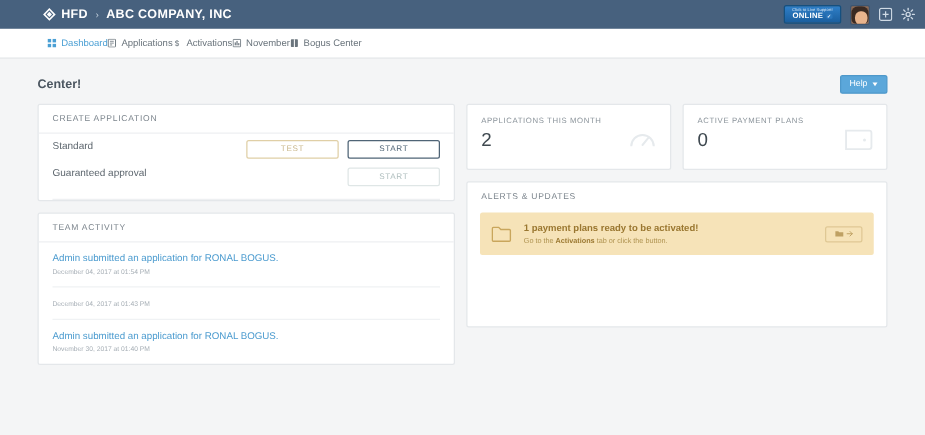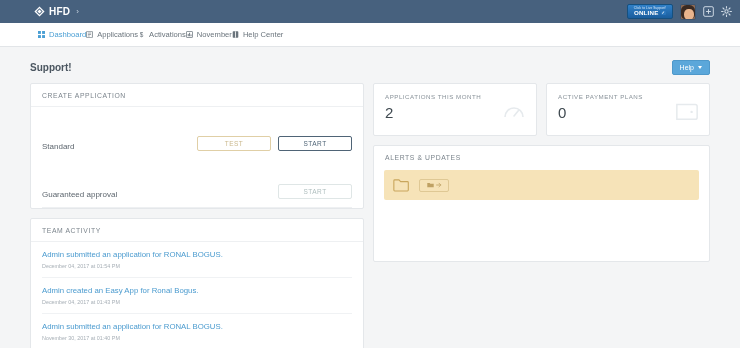--- a/index.html
+++ b/index.html
@@ -93,23 +93,22 @@
     background: #ffffff; border: 1px solid #e4e7ea; border-radius: 2px;
   }
   .card-title {
     font-size: 6.8px; letter-spacing: .6px; color: #7b848c;
     padding: 8px 11px 7px 11px; border-bottom: 1px solid #eef0f2;
     text-transform: uppercase;
   }
 
   
   .app-row {
-    display: flex; align-items: flex-end; min-height: 24px;
+    display: flex; align-items: flex-start; min-height: 24px;
     padding: 5px 11px;
-    margin-top: 24px;
   }
   .app-row + .app-row { padding-top: 2px; }
   .app-label { font-size: 8px; color: #5d666e; display: flex; align-items: center; gap: 3px; }
   .info-dot {
     width: 5px; height: 5px; border-radius: 50%;
     border: .8px solid #b4bcc3; color: #b4bcc3; font-size: 4px;
     display:inline-flex; align-items:center; justify-content:center;
   }
   .btn-group { margin-left: auto; display: flex; gap: 7px; }
   .btn {
@@ -165,20 +164,21 @@
 
 <div class="topbar">
   <div class="brand">
     <svg class="brand-logo" viewBox="0 0 24 24">
       <path d="M12 1 L23 12 L12 23 L1 12 Z" fill="#ffffff"></path>
       <path d="M12 5 L19 12 L12 19 L5 12 Z" fill="#47617e"></path>
       <path d="M12 7.5 L16.5 12 L12 16.5 L7.5 12 Z" fill="#ffffff"></path>
     </svg>
     <span class="brand-text">HFD</span>
     <span class="brand-sep">›</span>
+    <span class="brand-text">ABC COMPANY, INC</span>
   </div>
 
   <div class="topbar-right">
     <div class="support-badge">
       <span class="line1">Click to Live Support!</span>
       <span class="line2">
         <span>ONLINE</span>
         <span class="dot">✓</span>
       </span>
     </div>
@@ -229,28 +229,28 @@
       <rect x="5.4" y="3" width="1.6" height="6" fill="#6a747c"></rect>
       <rect x="7.8" y="6" width="1.6" height="3" fill="#6a747c"></rect>
     </svg>
     <span>November</span>
   </div>
   <div class="nav-item">
     <svg class="nav-ico" viewBox="0 0 12 12">
       <rect x="1.2" y="0.6" width="9.6" height="10.8" rx="1" fill="#6a747c"></rect>
       <rect x="5.3" y="0.6" width="1.4" height="10.8" fill="#ffffff"></rect>
     </svg>
-    <span>Help Center</span>
+    <span>Bogus Center</span>
   </div>
 </div>
 
 <div class="page">
 
   <div class="welcome-row">
-    <div class="welcome">Support!</div>
+    <div class="welcome">Center!</div>
     <div class="help-btn">
       <span>Help</span>
       <span class="caret"></span>
     </div>
   </div>
 
   <div class="cols">
 
     <div class="col-left">
 
@@ -277,21 +277,20 @@
       </div>
 
       <div class="card" style="margin-top:9px;">
         <div class="card-title">TEAM ACTIVITY</div>
         <div class="activity">
           <div class="activity-item">
             <div class="activity-text">Admin submitted an application for RONAL BOGUS.</div>
             <div class="activity-time">December 04, 2017 at 01:54 PM</div>
           </div>
           <div class="activity-item">
-            <div class="activity-text">Admin created an Easy App for Ronal Bogus.</div>
             <div class="activity-time">December 04, 2017 at 01:43 PM</div>
           </div>
           <div class="activity-item">
             <div class="activity-text">Admin submitted an application for RONAL BOGUS.</div>
             <div class="activity-time">November 30, 2017 at 01:40 PM</div>
           </div>
         </div>
       </div>
     </div>
 
@@ -315,20 +314,24 @@
           </svg>
         </div>
       </div>
 
       <div class="card alerts">
         <div class="card-title" style="border-bottom:none;padding-bottom:0;">ALERTS &amp; UPDATES</div>
         <div class="alert-box">
           <svg class="alert-ico" width="17" height="14" viewBox="0 0 20 16">
             <path d="M1 3a1 1 0 0 1 1-1h5l2 2h8a1 1 0 0 1 1 1v9a1 1 0 0 1-1 1H2a1 1 0 0 1-1-1z" fill="none" stroke="#c9a65c" stroke-width="1.3"></path>
           </svg>
+          <div class="alert-body">
+            <div class="alert-title">1 payment plans ready to be activated!</div>
+            <div class="alert-sub"><span>Go to the </span><b>Activations</b><span> tab or click the button.</span></div>
+          </div>
           <div class="alert-go">
             <svg width="7" height="6" viewBox="0 0 12 10">
               <path d="M0.5 1.5h4l1.3 1.3h5.7v6H0.5z" fill="#bfa163"></path>
             </svg>
             <svg width="6" height="6" viewBox="0 0 10 10">
               <path d="M1 5h7M5 2l3 3-3 3" fill="none" stroke="#bfa163" stroke-width="1.3" stroke-linecap="round" stroke-linejoin="round"></path>
             </svg>
           </div>
         </div>
       </div>

